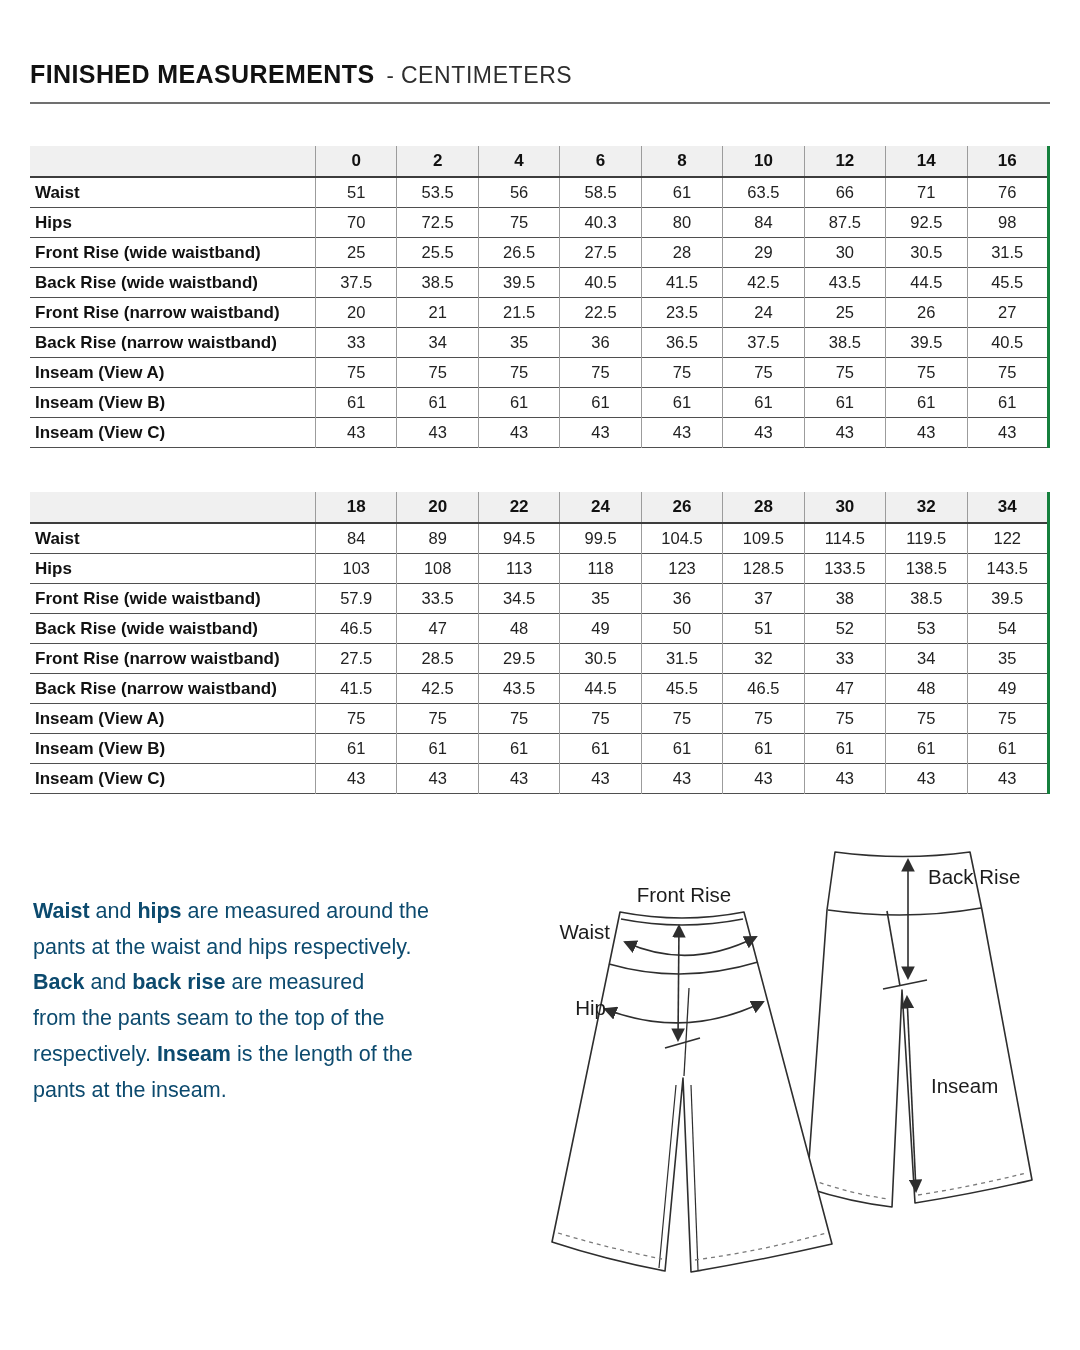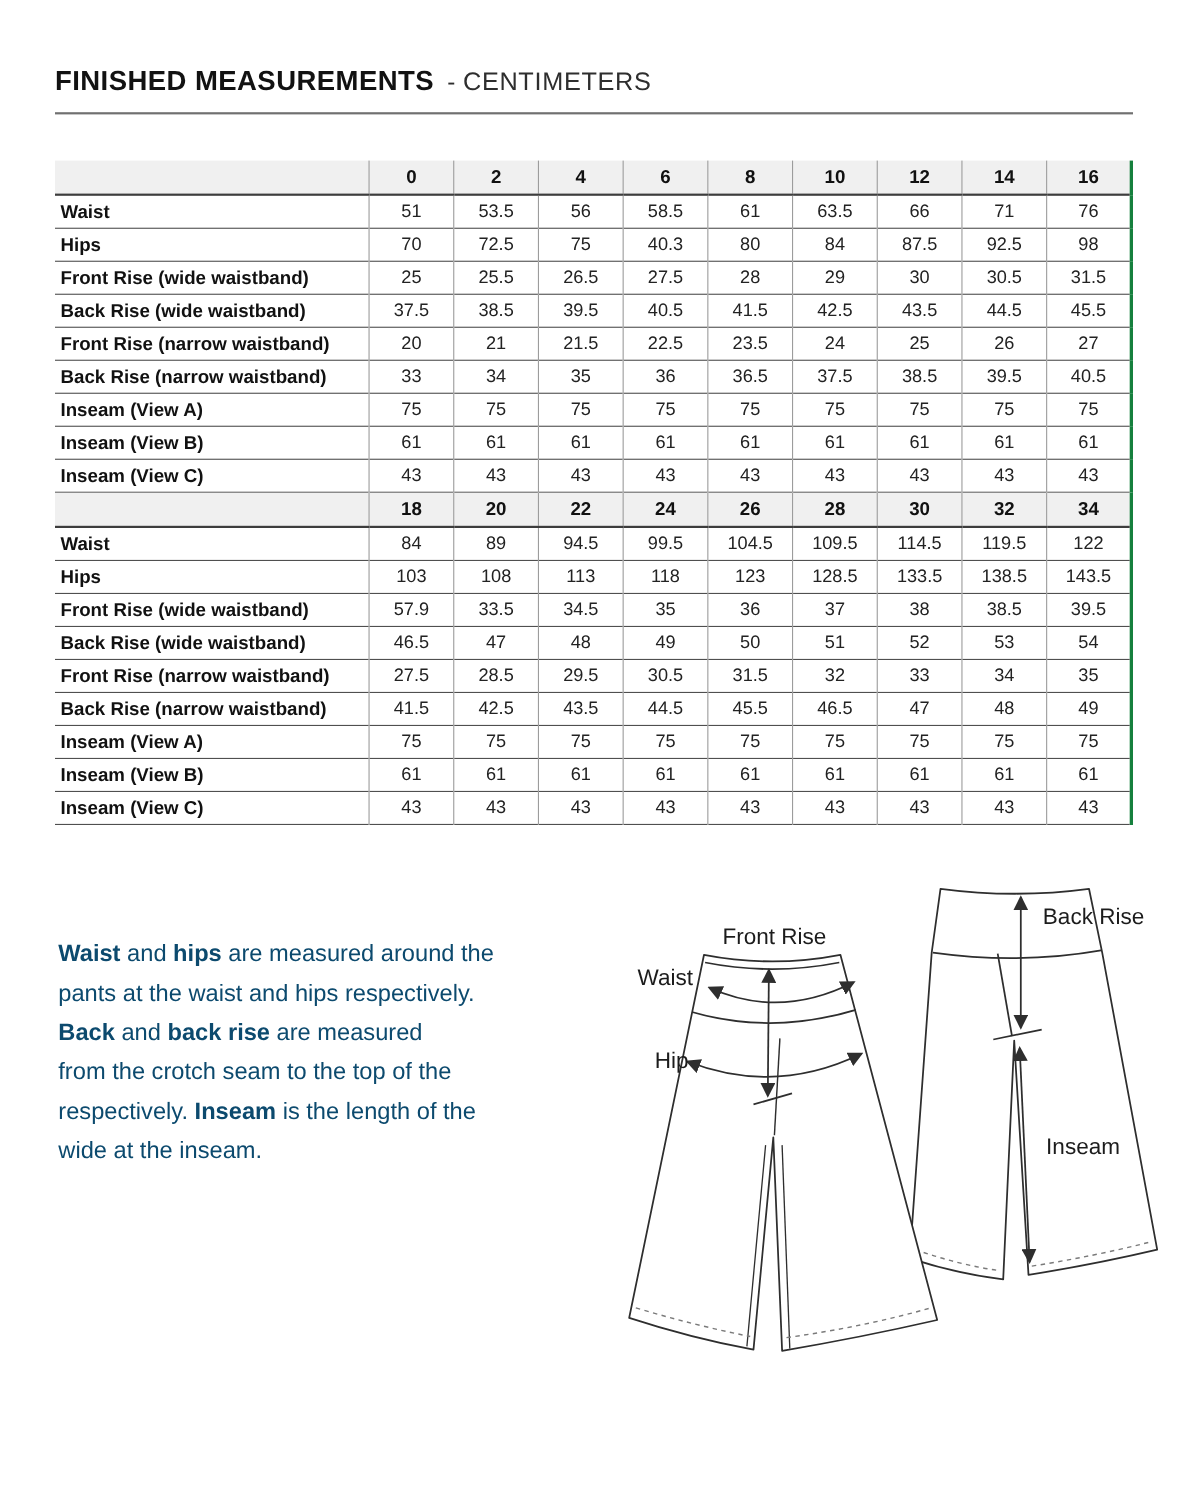--- a/index.html
+++ b/index.html
@@ -1,32 +1,32 @@
 <!DOCTYPE html>
 <html><head>
 <meta charset="utf-8">
 <style>
   html,body{margin:0;padding:0;}
   body{
     width:1080px;height:1350px;background:#ffffff;overflow:hidden;
     font-family:"Liberation Sans",sans-serif;color:#1b1b1b;
   }
-  .page{padding:0 50px;position:relative;}
+  .page{padding:0 30px;position:relative;}
 
   
   .title{margin-top:62px;line-height:1;white-space:nowrap;}
   .title-main{font-size:25px;font-weight:800;letter-spacing:.4px;color:#121212;}
   .title-sep{font-size:22px;font-weight:400;color:#2e2e2e;margin:0 7px 0 12px;}
   .title-unit{font-size:23px;font-weight:400;letter-spacing:.6px;color:#2e2e2e;}
   .title-divider{border:none;border-top:2px solid #707070;margin:15px 0 0 0;}
 
   
   table.meas-table{width:100%;border-collapse:collapse;table-layout:fixed;}
   #table-0{margin-top:42px;}
-  #table-1{}
+  #table-1{margin-top:44px;}
   .meas-table thead th{
     background:#f0f0f0;height:30px;font-size:17px;font-weight:700;color:#111;
     border-bottom:2px solid #3d3d3d;padding:0;
   }
   .meas-table thead th.corner{width:285px;}
   .meas-table tbody th.rowlabel{
     text-align:left;font-size:17px;font-weight:700;color:#111;
     padding:0 0 0 5px;height:29px;
   }
   .meas-table td.val{
@@ -311,23 +311,23 @@
         </tr>
       </tbody>
     </table>
 
   <div class="bottom">
 
     <div class="description">
         <div><span class="b">Waist</span><span> and </span><span class="b">hips</span><span> are measured around the</span></div>
         <div><span>pants at the waist and hips respectively.</span></div>
         <div><span class="b">Back</span><span> and </span><span class="b">back rise</span><span> are measured</span></div>
-        <div><span>from the crotch seam to the top of the</span></div>
+        <div><span>from the pants seam to the top of the</span></div>
         <div><span>respectively. </span><span class="b">Inseam</span><span> is the length of the</span></div>
-        <div><span>wide at the inseam.</span></div>
+        <div><span>pants at the inseam.</span></div>
       </div>
 
     <div class="diagram">
       <svg width="560" height="470" viewBox="0 0 560 470">
         <defs>
           <marker id="ah" viewBox="0 0 10 10" refX="8.5" refY="5" markerWidth="8.5" markerHeight="8.5" orient="auto-start-reverse">
             <path d="M0,0 L10,5 L0,10 z" fill="#2e2e2e"></path>
           </marker>
         </defs>
 

